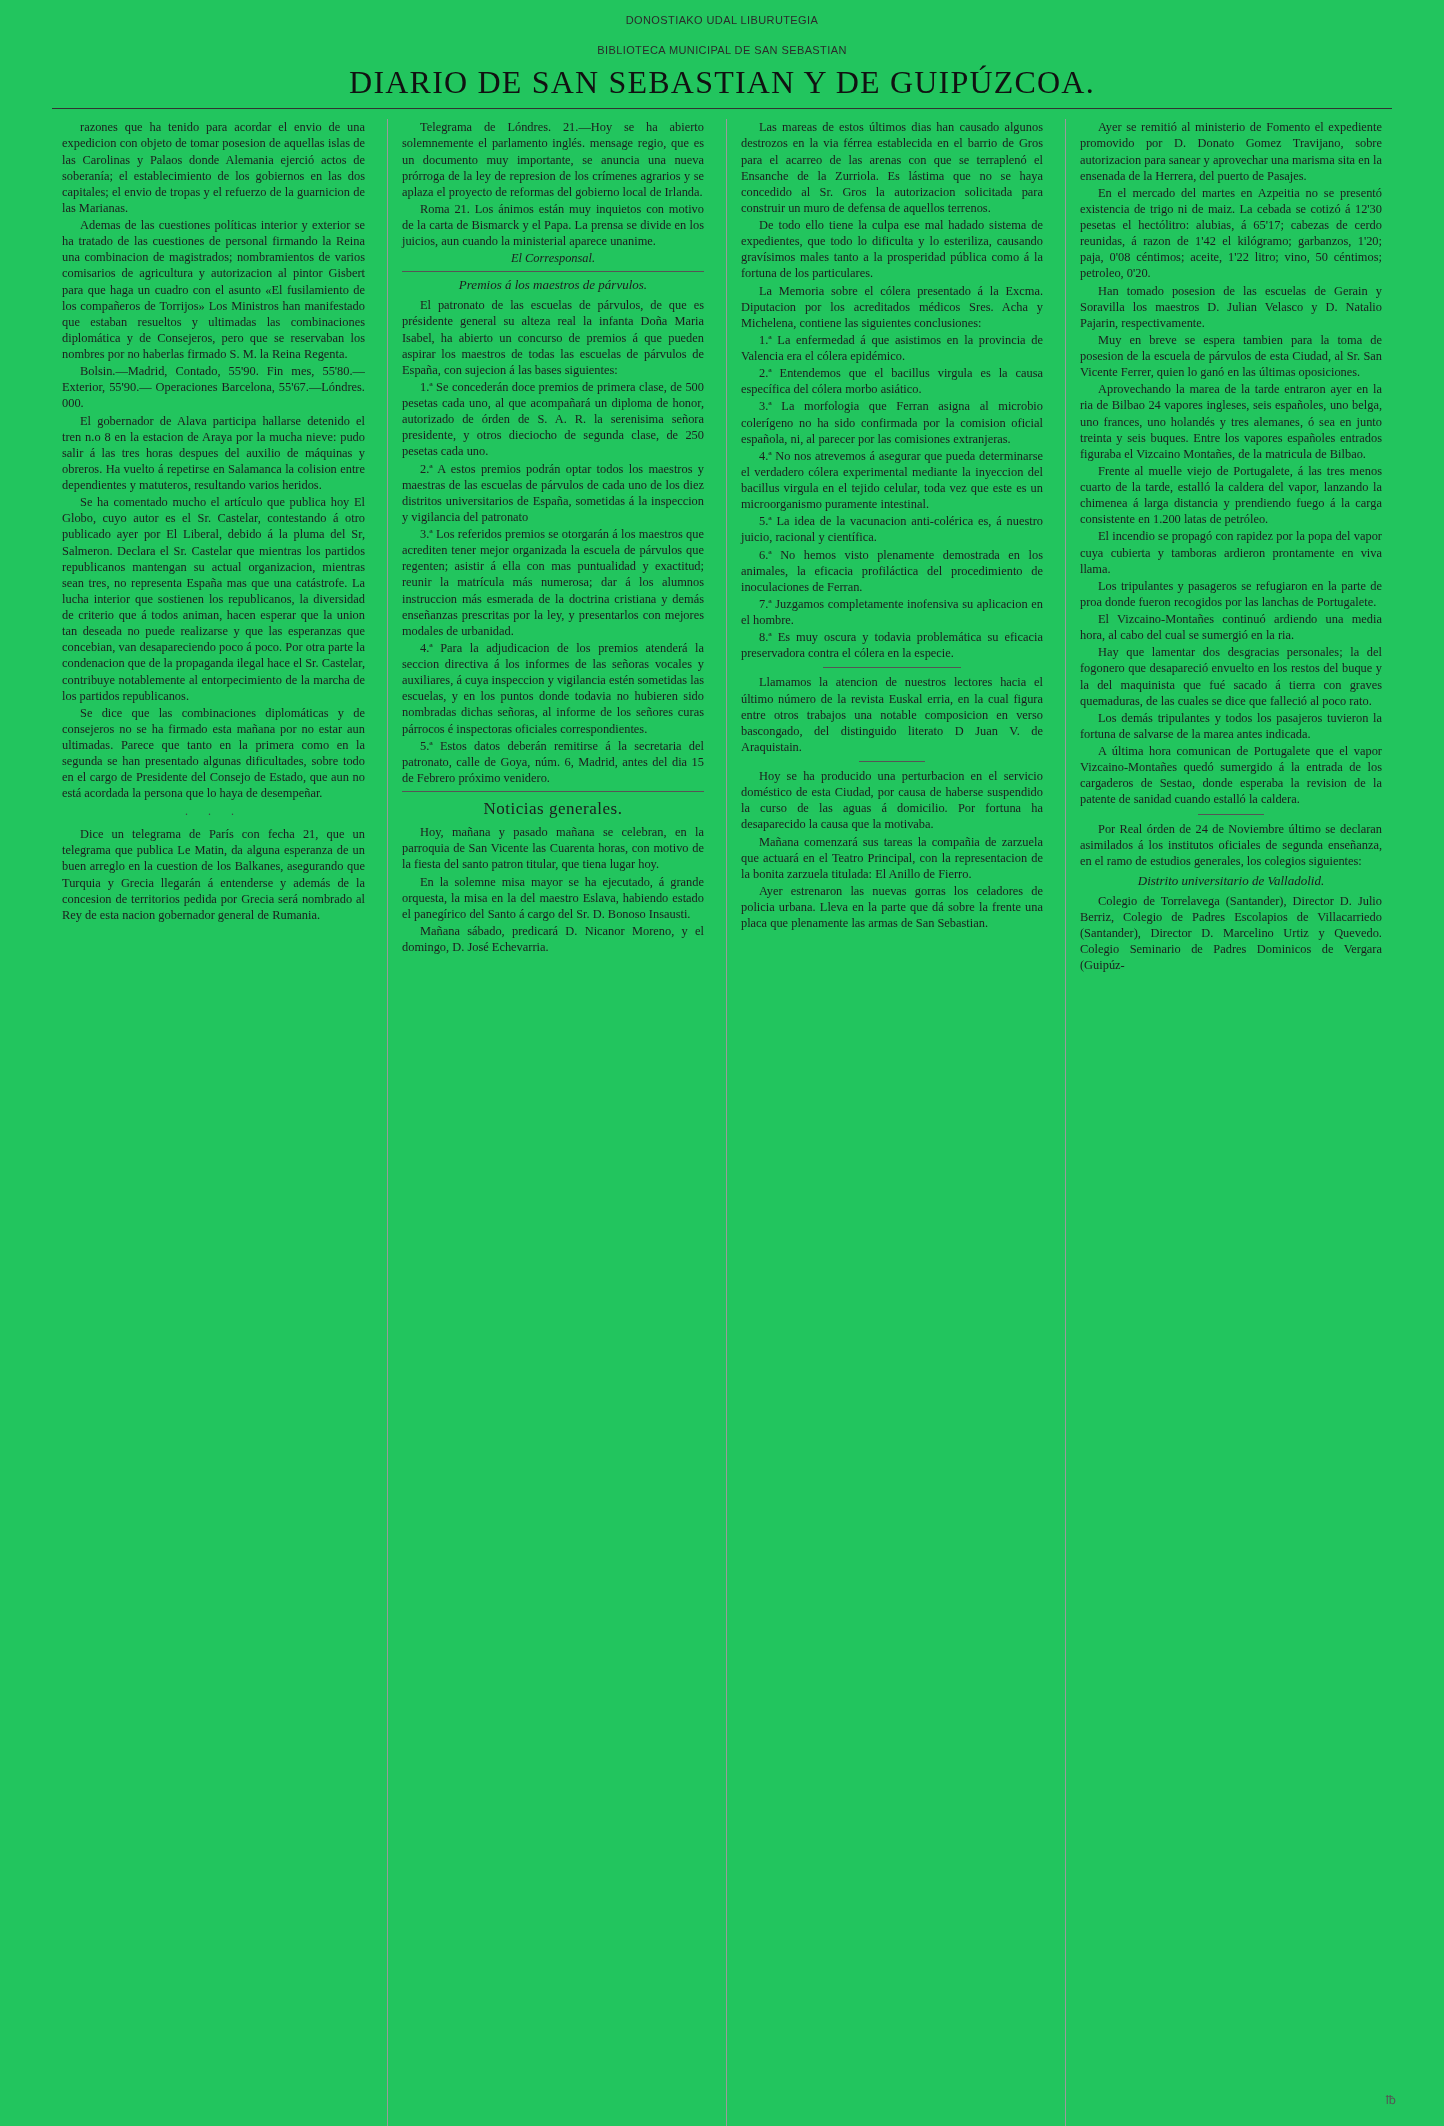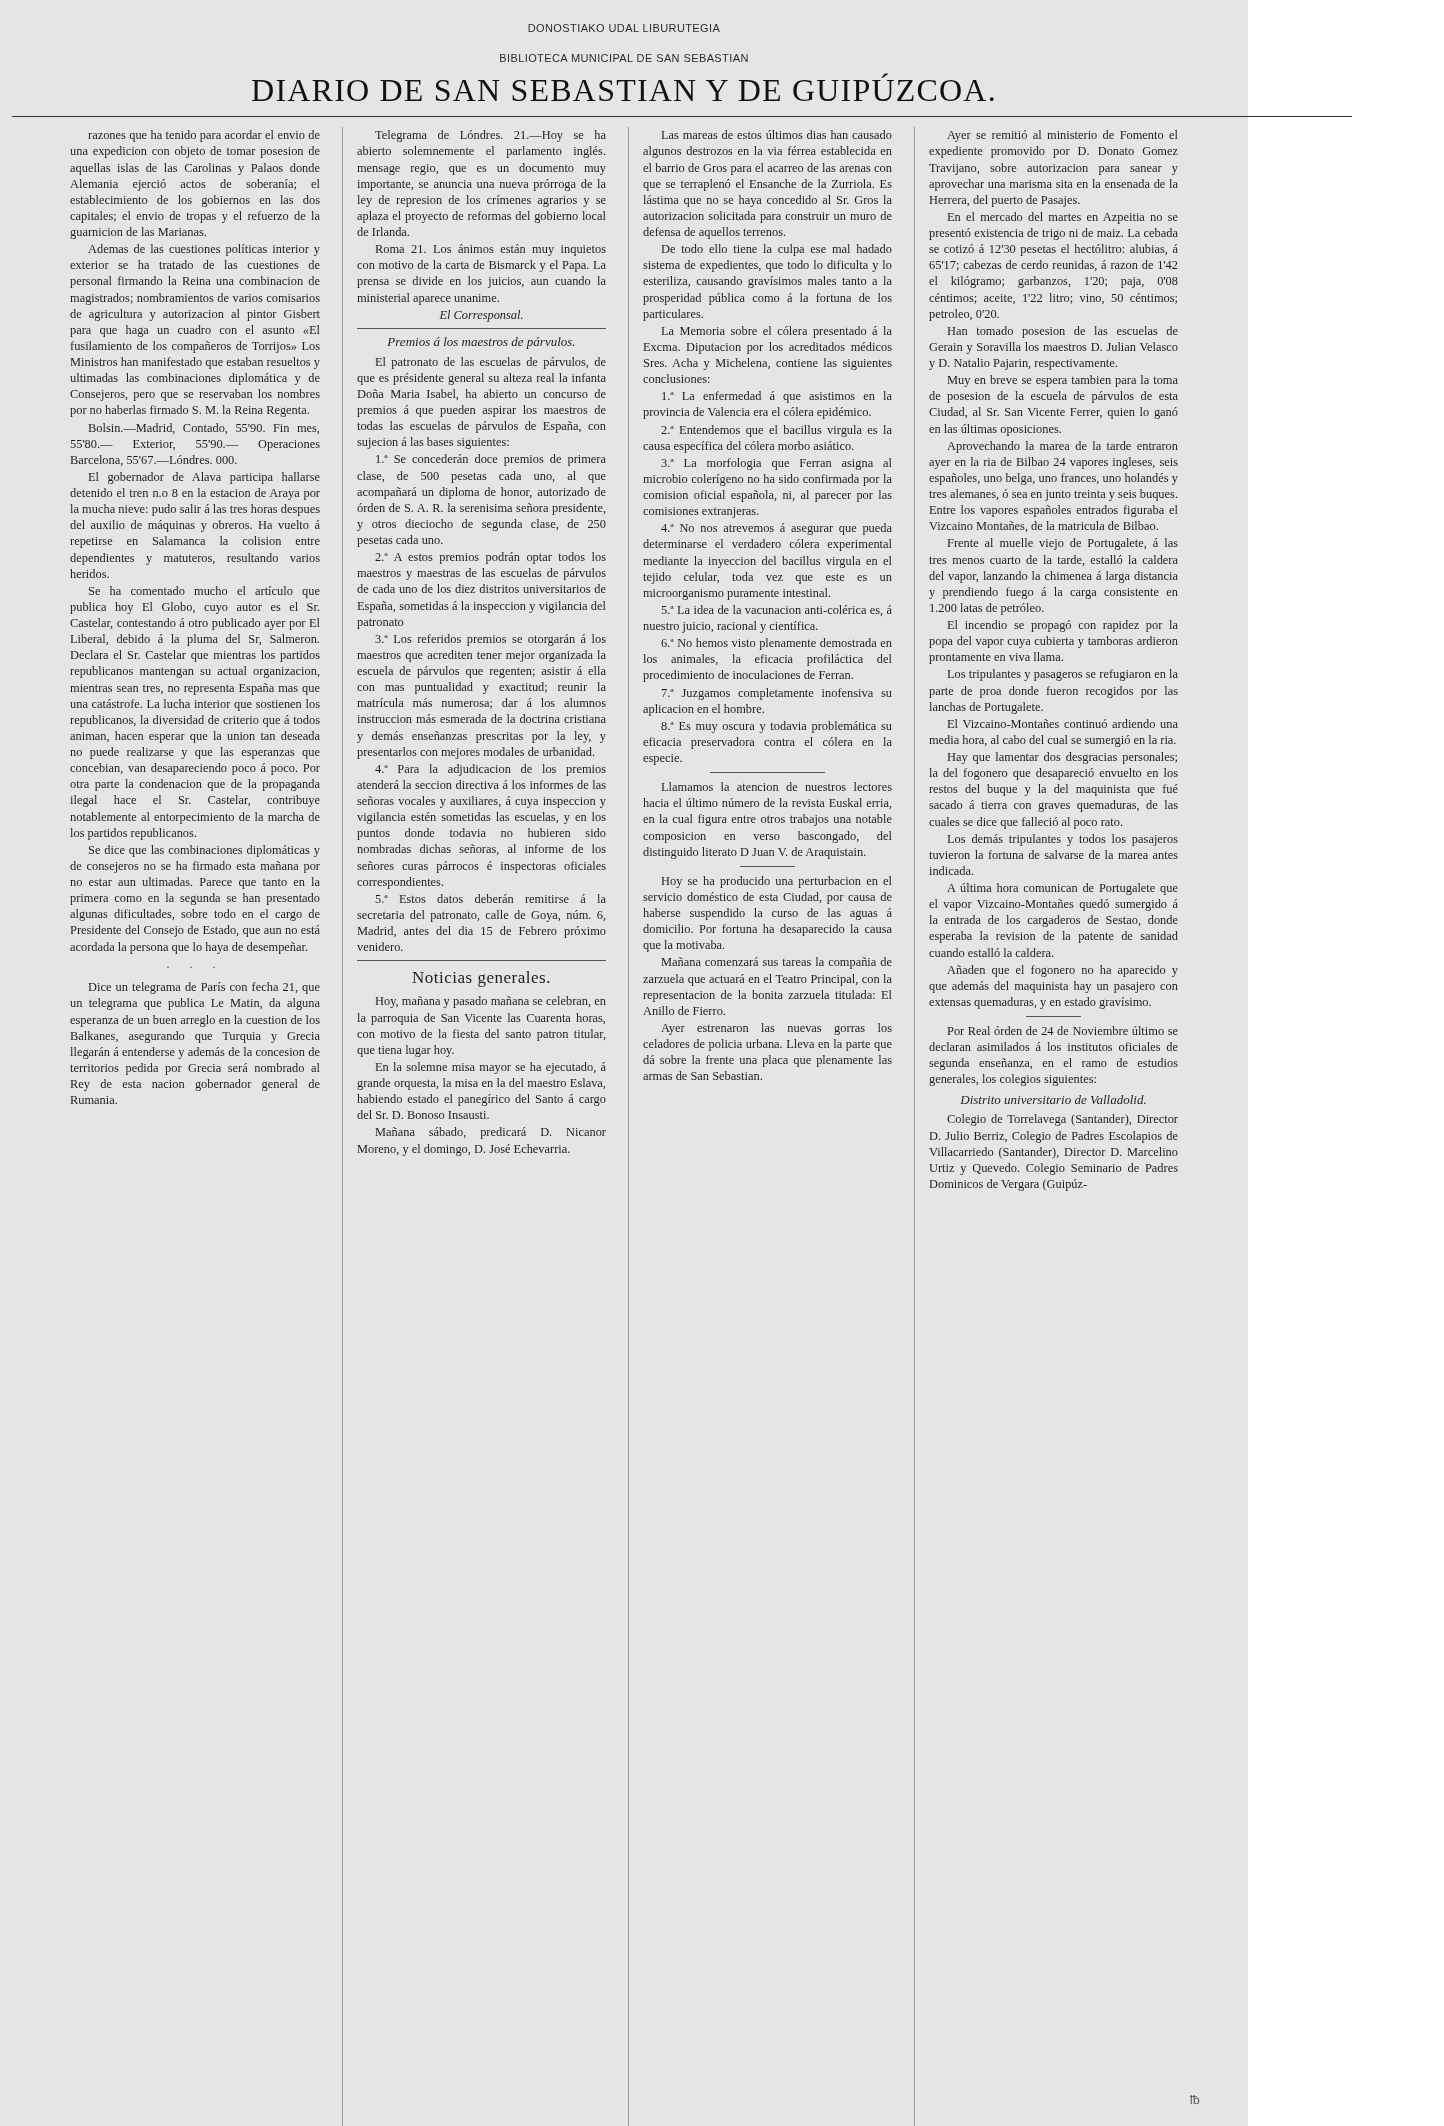--- a/index.html
+++ b/index.html
@@ -9,26 +9,26 @@
   }
   body {
     width: 1444px;
     height: 2126px;
     font-family: "Liberation Serif", serif;
     color: #1a1a1a;
     position: relative;
     overflow: hidden;
   }
   .page {
-    width: 1248px;
+    width: 1444px;
     height: 2126px;
     position: relative;
-    padding: 12px;
+    padding: 4px;
     box-sizing: border-box;
-    background: #e5e5e5;
+    background: #22c55e;
   }
   
   .masthead {
     text-align: center;
     padding-top: 10px;
   }
   .mast-line1 {
     font-size: 11px;
     letter-spacing: 0.4px;
     font-family: "Liberation Sans", sans-serif;
@@ -198,21 +198,20 @@
         <p>Han tomado posesion de las escuelas de Gerain y Soravilla los maestros D. Julian Velasco y D. Natalio Pajarin, respectivamente.</p>
         <p>Muy en breve se espera tambien para la toma de posesion de la escuela de párvulos de esta Ciudad, al Sr. San Vicente Ferrer, quien lo ganó en las últimas oposiciones.</p>
         <p>Aprovechando la marea de la tarde entraron ayer en la ria de Bilbao 24 vapores ingleses, seis españoles, uno belga, uno frances, uno holandés y tres alemanes, ó sea en junto treinta y seis buques. Entre los vapores españoles entrados figuraba el Vizcaino Montañes, de la matricula de Bilbao.</p>
         <p>Frente al muelle viejo de Portugalete, á las tres menos cuarto de la tarde, estalló la caldera del vapor, lanzando la chimenea á larga distancia y prendiendo fuego á la carga consistente en 1.200 latas de petróleo.</p>
         <p>El incendio se propagó con rapidez por la popa del vapor cuya cubierta y tamboras ardieron prontamente en viva llama.</p>
         <p>Los tripulantes y pasageros se refugiaron en la parte de proa donde fueron recogidos por las lanchas de Portugalete.</p>
         <p>El Vizcaino-Montañes continuó ardiendo una media hora, al cabo del cual se sumergió en la ria.</p>
         <p>Hay que lamentar dos desgracias personales; la del fogonero que desapareció envuelto en los restos del buque y la del maquinista que fué sacado á tierra con graves quemaduras, de las cuales se dice que falleció al poco rato.</p>
         <p>Los demás tripulantes y todos los pasajeros tuvieron la fortuna de salvarse de la marea antes indicada.</p>
         <p>A última hora comunican de Portugalete que el vapor Vizcaino-Montañes quedó sumergido á la entrada de los cargaderos de Sestao, donde esperaba la revision de la patente de sanidad cuando estalló la caldera.</p>
-        <p>Añaden que el fogonero no ha aparecido y que además del maquinista hay un pasajero con extensas quemaduras, y en estado gravísimo.</p>
         <hr class="rule-tiny">
         <p>Por Real órden de 24 de Noviembre último se declaran asimilados á los institutos oficiales de segunda enseñanza, en el ramo de estudios generales, los colegios siguientes:</p>
         <div class="sec-head">Distrito universitario de Valladolid.</div>
         <p>Colegio de Torrelavega (Santander), Director D. Julio Berriz, Colegio de Padres Escolapios de Villacarriedo (Santander), Director D. Marcelino Urtiz y Quevedo. Colegio Seminario de Padres Dominicos de Vergara (Guipúz-</p>
       </div>
   </div>
 
   <div class="bottom-mark">℔</div>
 </div>
 

